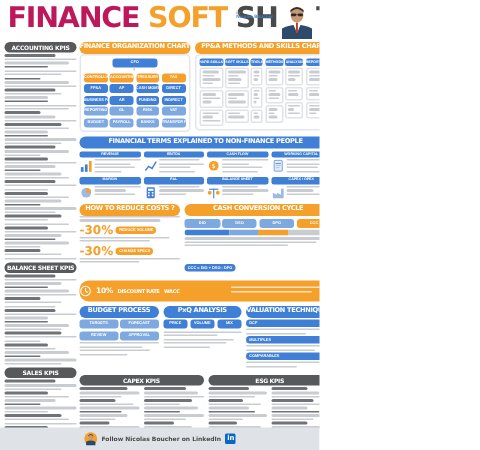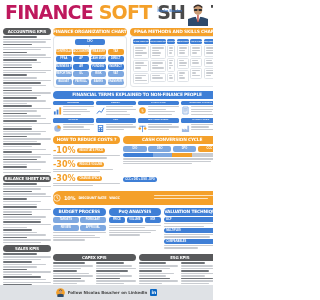--- a/index.html
+++ b/index.html
@@ -514,24 +514,20 @@
                 <div class="ln w90"></div>
               </div>
           </div>
         </div>
       </div>
 
       <div class="twocol" style="margin-top:3px;">
 
         <div style="flex:0 0 40%;">
           <div class="pill pill-orange pill-wide">HOW TO REDUCE COSTS ?</div>
-          <div style="display:flex;align-items:center;gap:2px;margin-top:2px;">
-            <div class="big-pct">-10%</div>
-            <span class="minitag">NEGOTIATE PRICE</span>
-          </div>
           <div class="ln w100"></div>
             <div class="ln w80"></div>
           <div style="display:flex;align-items:center;gap:2px;margin-top:1px;">
             <div class="big-pct">-30%</div>
             <span class="minitag">REDUCE VOLUME</span>
           </div>
           <div class="ln w90"></div>
             <div class="ln w70"></div>
           <div style="display:flex;align-items:center;gap:2px;margin-top:1px;">
             <div class="big-pct">-30%</div>

